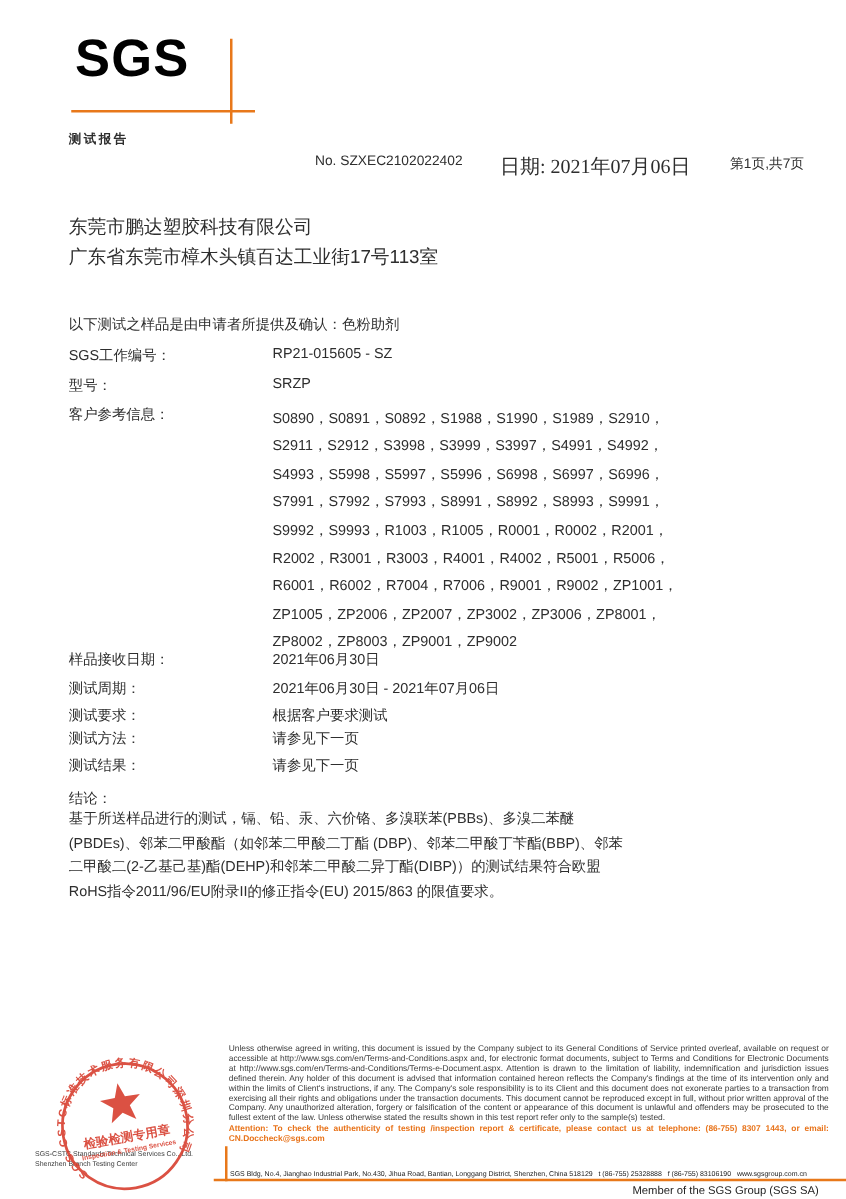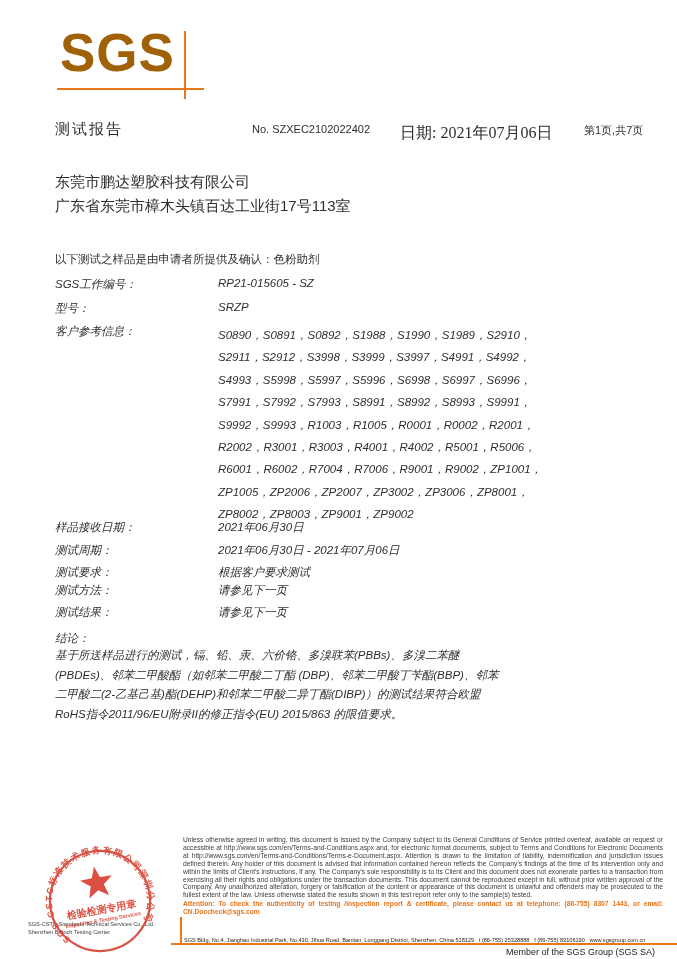--- a/index.html
+++ b/index.html
@@ -7,38 +7,38 @@
     position:relative;
     width:677px;height:959px;
     background:#ffffff;
     font-family:"Liberation Sans","DejaVu Sans",sans-serif;
     color:#2e2e2e;
     overflow:hidden;
   }
   
   .logo-text{
     position:absolute;left:60px;top:26px;
-    font-size:53px;font-weight:700;color:#a16207;
+    font-size:42px;font-weight:700;color:#000000;
     letter-spacing:1px;line-height:1;
   }
   .logo-hline{position:absolute;left:57px;top:88px;width:147px;height:2px;background:#e8781a;}
   .logo-vline{position:absolute;left:184px;top:31px;width:2px;height:68px;background:#e8781a;}
 
   
-  .hdr-title{position:absolute;left:55px;top:120px;font-size:15px;font-weight:400;letter-spacing:2px;}
+  .hdr-title{position:absolute;left:55px;top:104px;font-size:10px;font-weight:700;letter-spacing:2px;}
   .hdr-no{position:absolute;left:228px;top:123px;font-size:11px;margin-left:24px;}
   .hdr-date{position:absolute;left:400px;top:123px;font-size:16px;font-family:Liberation Serif, serif;}
   .hdr-page{position:absolute;left:584px;top:123px;font-size:11px;}
 
   
   .applicant{position:absolute;left:55px;top:170px;font-size:15px;line-height:24px;}
 
   
   .intro{position:absolute;left:55px;top:252px;font-size:11.5px;}
-  .row{position:absolute;left:55px;width:600px;font-size:11.5px;font-style:italic;}
+  .row{position:absolute;left:55px;width:600px;font-size:11.5px;}
   .row .lbl{display:inline-block;width:163px;vertical-align:top;}
   .row .val{display:inline-block;vertical-align:top;}
   .ref-lines div{line-height:22.4px;white-space:nowrap;}
   .conclusion-val{display:inline-block;width:452px;line-height:19.5px;text-align:left;}
 
   
   .fineprint{
     position:absolute;left:183px;top:836px;width:480px;
     font-size:6.7px;line-height:1.18;color:#3c3c3c;text-align:justify;
   }

